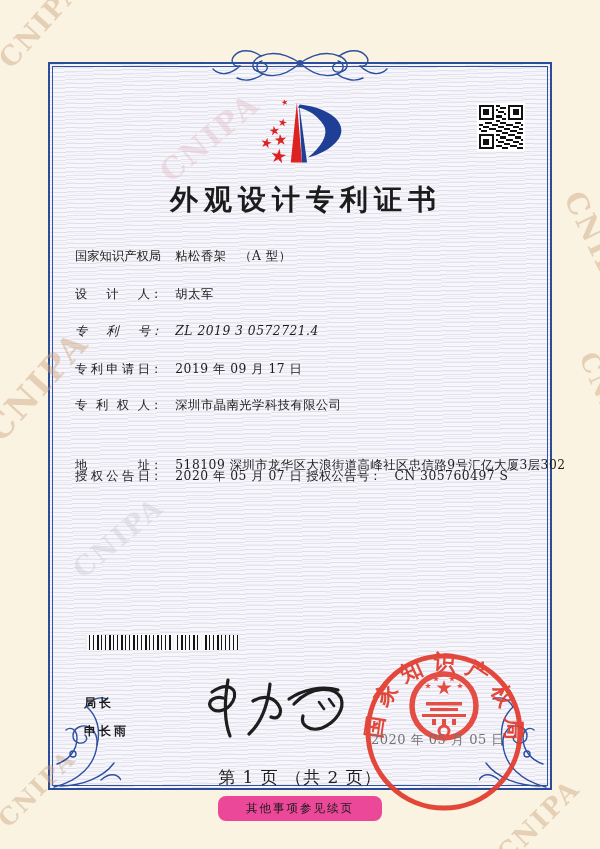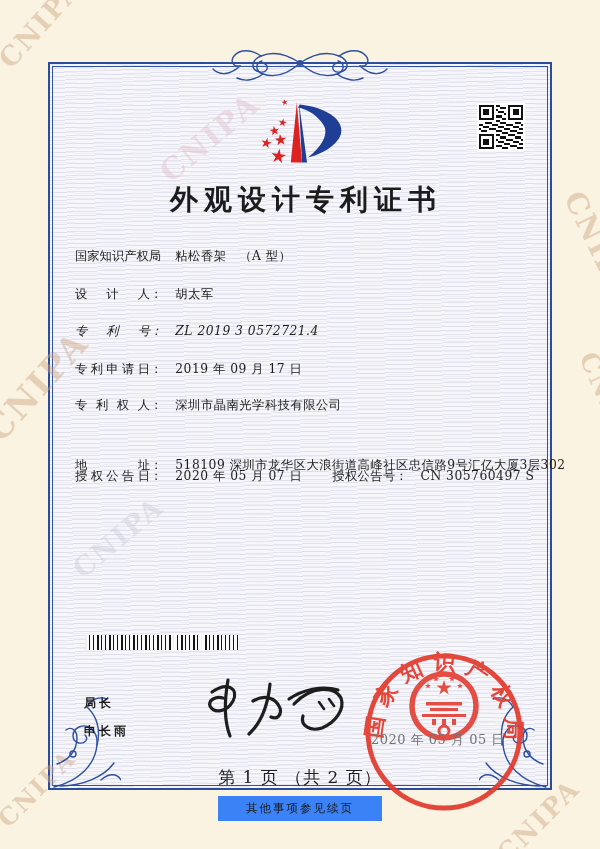--- a/index.html
+++ b/index.html
@@ -49,21 +49,21 @@
   .title{
     position:absolute;left:12px;right:0;top:181px;text-align:center;
     font-size:28px;font-weight:bold;letter-spacing:6px;z-index:3;
   }
   
   .fields{position:absolute;left:75px;top:246px;width:470px;font-size:12.3px;z-index:3;}
   .frow{position:absolute;left:0;white-space:nowrap;}
   .frow.r0{top:2px;} .frow.r1{top:40px;} .frow.r2{top:77px;font-style:italic;} .frow.r3{top:115px;}
   .frow.r4{top:151px;} .frow.r5{top:186px;margin-top:25px;} .frow.r6{top:222px;}
   .fpair{display:inline-block;}
-  .fpair+.fpair{margin-left:26px;}
+  .fpair+.fpair{}
   .flabel{
     display:inline-block;width:75px;vertical-align:bottom;
     text-align:justify;text-align-last:justify;
   }
   .fcolon{display:inline-block;}
   .fvalue{display:inline-block;margin-left:13px;letter-spacing:.5px;}
   
   .body-text{
     position:absolute;left:74px;top:493px;width:457px;z-index:3;
     font-size:12.3px;line-height:17px;text-align:justify;
@@ -78,21 +78,21 @@
   }
   .signer{position:absolute;left:84px;top:695px;z-index:3;
     font-family:"DejaVu Sans","Liberation Sans",sans-serif;font-weight:600;font-size:12px;letter-spacing:3px;}
   .signer div{margin-bottom:11px;}
   .signature{position:absolute;left:182px;top:672px;z-index:4;}
   .seal{position:absolute;left:358px;top:648px;z-index:5;opacity:.93;}
   .seal-date{position:absolute;left:371px;top:731px;z-index:6;font-size:13px;letter-spacing:.5px;color:#737373;}
   .page-info{position:absolute;left:0;right:0;top:766px;text-align:center;font-size:17px;letter-spacing:1px;z-index:3;}
   .footer-note{
     position:absolute;left:50%;top:796px;transform:translateX(-50%);
-    background:#3b82f6;padding:5px 28px;font-size:11.5px;letter-spacing:2px;z-index:3;
+    background:#ec4899;padding:5px 28px;font-size:11.5px;letter-spacing:2px;z-index:3;border-radius:8px;
   }
 </style>
 </head>
 <body>
 
 <div class="page">
 
   <span class="wm outer wm1">CNIPA</span>
   <span class="wm pink  wm2">CNIPA</span>
   <span class="wm outer wm3">CNIPA</span>

